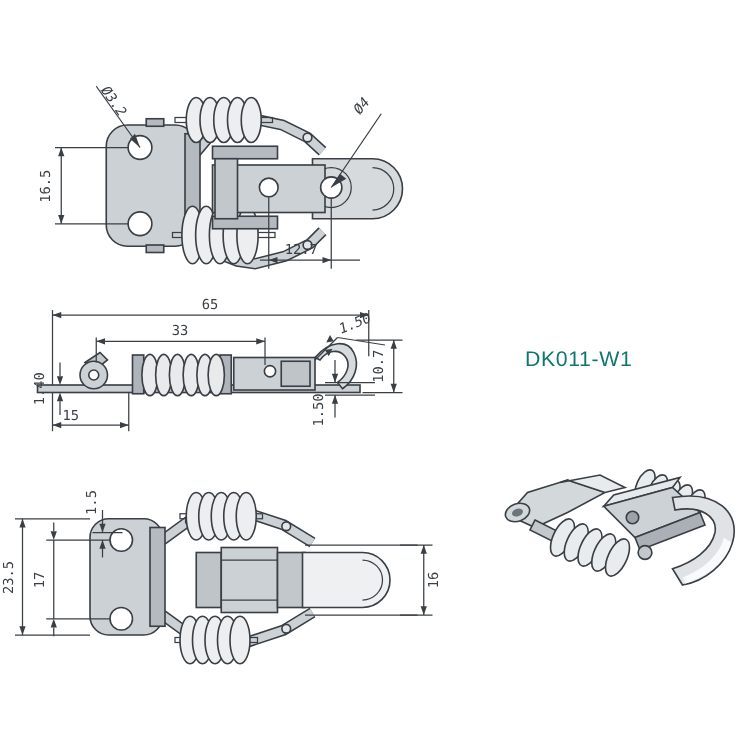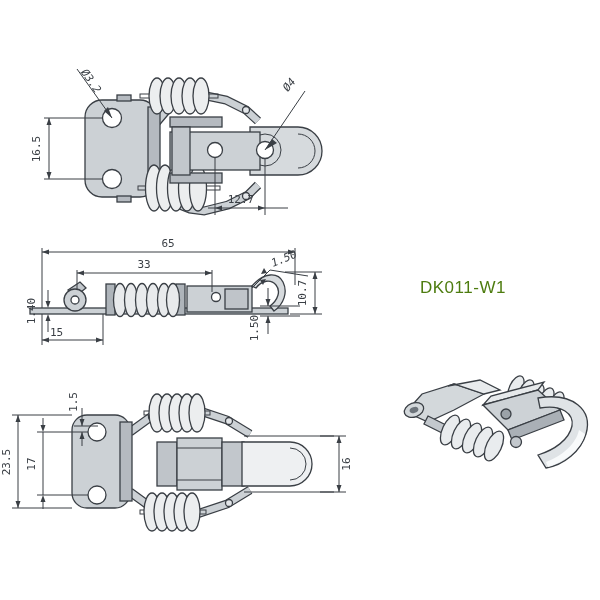--- a/index.html
+++ b/index.html
@@ -268,21 +268,21 @@
     <g>
       <line x1="318" y1="68" x2="344" y2="68" class="thin"></line>
       <line x1="318" y1="124" x2="344" y2="124" class="thin"></line>
       <line x1="337" y1="68" x2="337" y2="124" class="thin"></line>
       <polygon class="arrow" points="337,68 334.5,75 339.5,75"></polygon>
       <polygon class="arrow" points="337,124 334.5,117 339.5,117"></polygon>
       <text class="dim" text-anchor="middle" transform="rotate(-90 348 96)" x="348" y="96">16</text>
     </g>
   </svg>
 
-  <div class="part-code" style="color: #4d7c0f; text-align: center;">DK011-W1</div>
+  <div class="part-code" style="color: #0f766e; text-align: center;">DK011-W1</div>
 
   <svg class="view" style="left:388px;top:350px" width="212" height="140" viewBox="0 0 212 140">
     <g>
 
       <ellipse transform="rotate(25 128 38)" cx="128" cy="38" rx="6.5" ry="13" fill="#e9ecee" class="edge"></ellipse>
       <ellipse transform="rotate(25 138 42)" cx="138" cy="42" rx="6.5" ry="13" fill="#e9ecee" class="edge"></ellipse>
       <ellipse transform="rotate(25 148 46)" cx="148" cy="46" rx="6.5" ry="13" fill="#e9ecee" class="edge"></ellipse>
       <ellipse transform="rotate(25 158 50)" cx="158" cy="50" rx="6.5" ry="13" fill="#e9ecee" class="edge"></ellipse>
       <ellipse transform="rotate(25 168 54)" cx="168" cy="54" rx="6.5" ry="13" fill="#e9ecee" class="edge"></ellipse>
 

